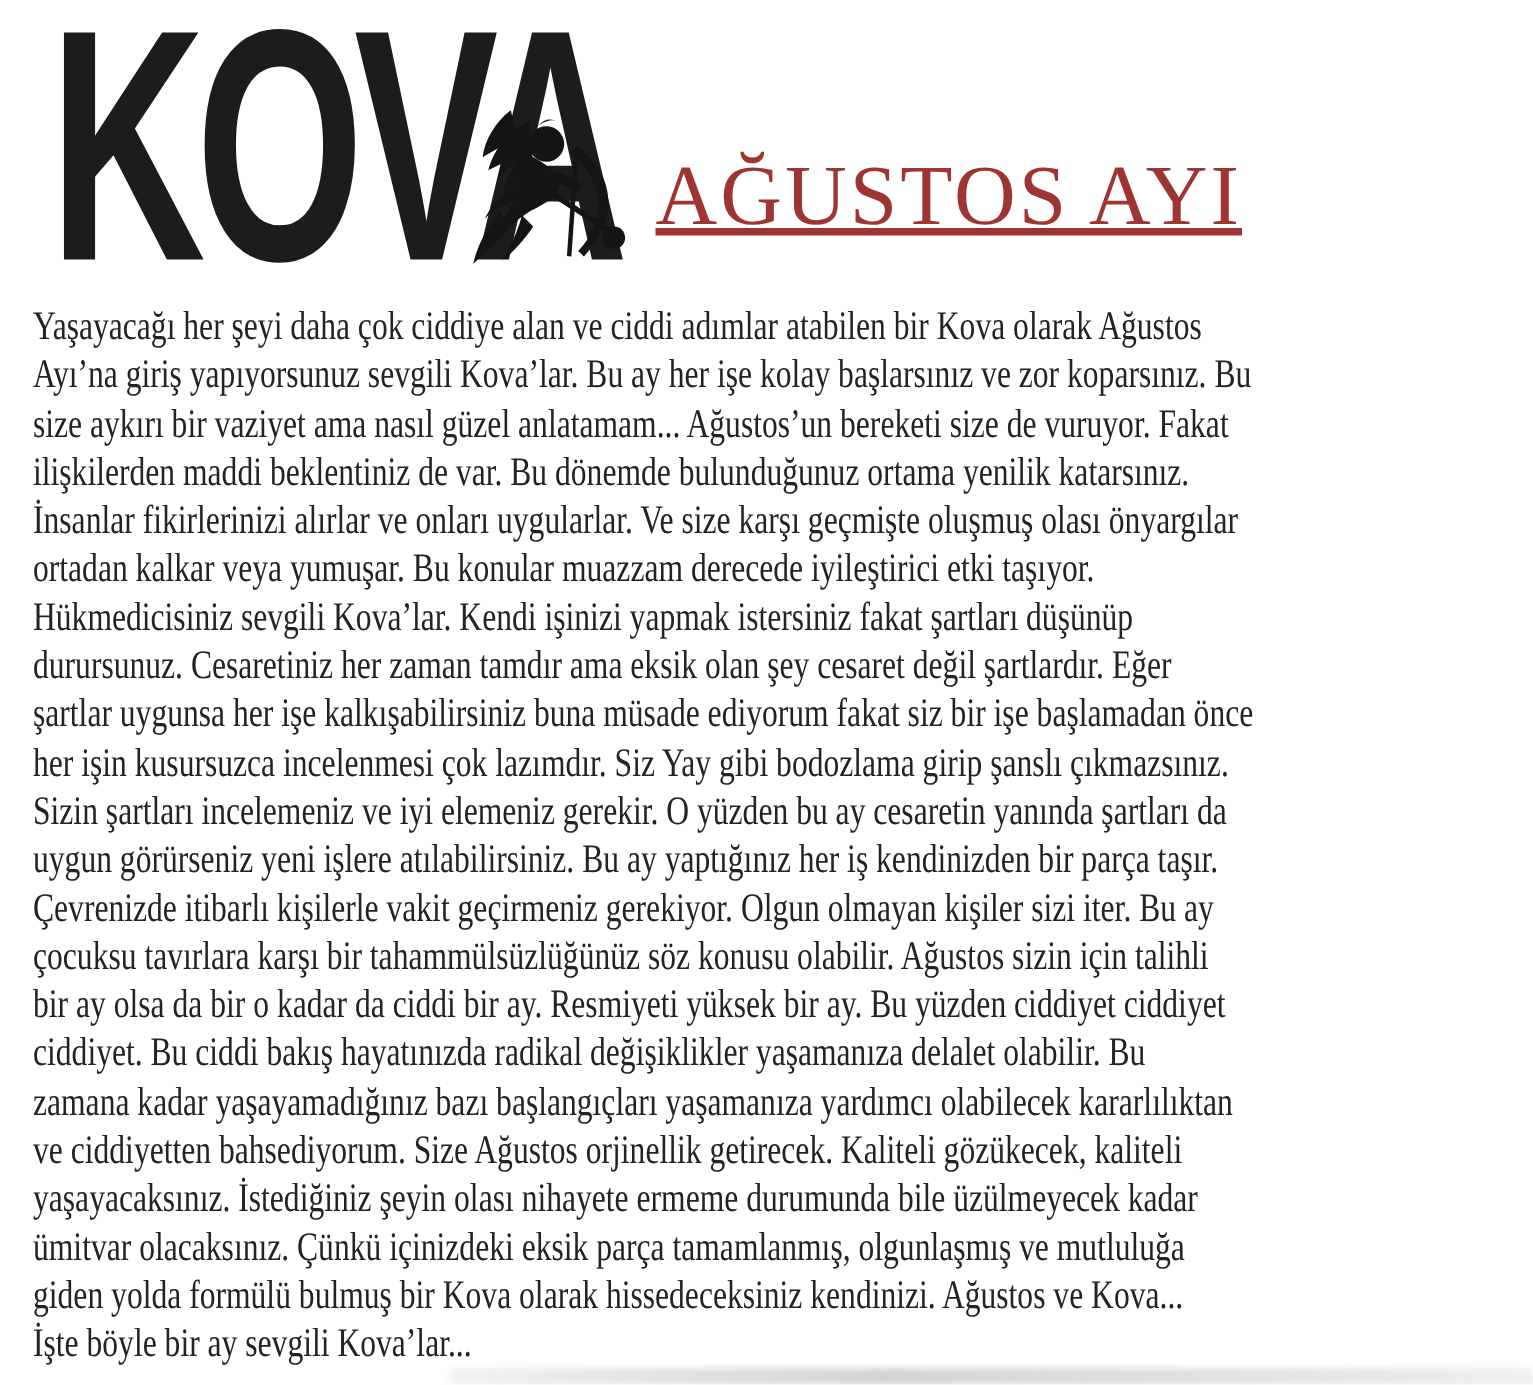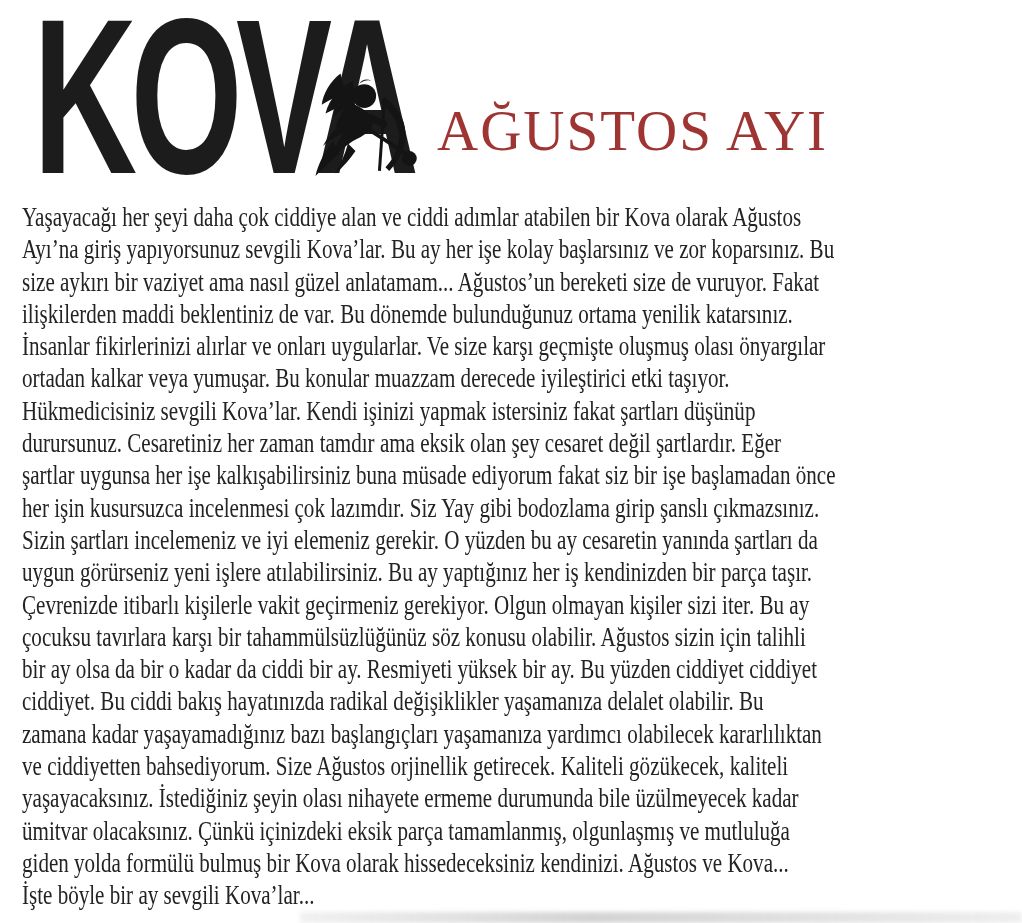--- a/index.html
+++ b/index.html
@@ -40,20 +40,21 @@
   .month-title {
     position: absolute;
     left: 437px;
     top: 102px;
     font-family: "Liberation Serif", serif;
     font-size: 57px;
     line-height: 1;
     letter-spacing: 2px;
     color: var(--title-color, #9e3533);
     white-space: nowrap;
+    text-decoration: underline;
   }
 
   
   .article {
     position: absolute;
     left: 22px;
     top: 201px;
     width: 1260px;
     transform: scaleX(0.78);
     transform-origin: left top;

